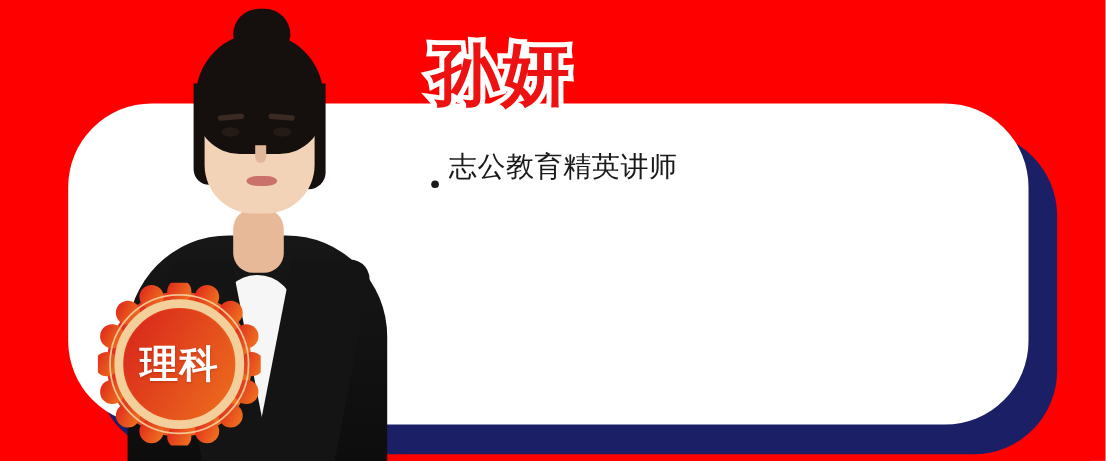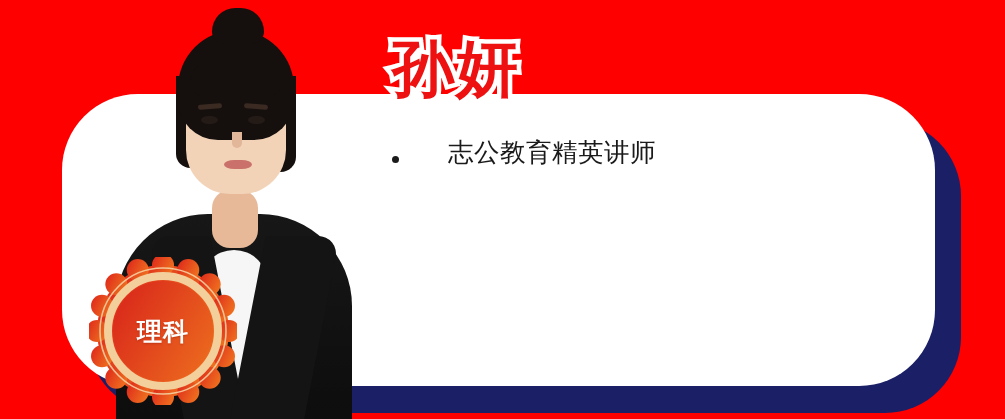--- a/index.html
+++ b/index.html
@@ -44,23 +44,22 @@
 
   
   .bullets{
     position:absolute;
     left:392px; top:133px;
     width:520px;
     z-index:5;
   }
   .bullet-row{
     display:flex;
-    align-items:center;
+    align-items:flex-end;
     margin-bottom:2px;
-    gap:40px;
   }
   .dot{
     flex:0 0 auto;
     width:7px;height:7px;
     border-radius:50%;
     background:#1a1a1a;
     margin-top:15px;
     margin-right:9px;
   }
   .btext{
@@ -187,21 +186,21 @@
     z-index:7;
   }
   .badge svg{display:block;width:148px;height:148px;}
   .badge-text{
     position:absolute;
     left:0; top:0; width:148px; height:148px;
     display:flex;flex-direction:row;
     align-items:center;justify-content:center;
     color:#ffffff;
     font-weight:bold;
-    font-size:25px;
+    font-size:35px;
     line-height:37px;
     letter-spacing:1px;
     text-shadow:0 1px 2px rgba(120,20,0,.35);
   }
 </style>
 </head>
 <body>
 
 <div id="stage">
 

